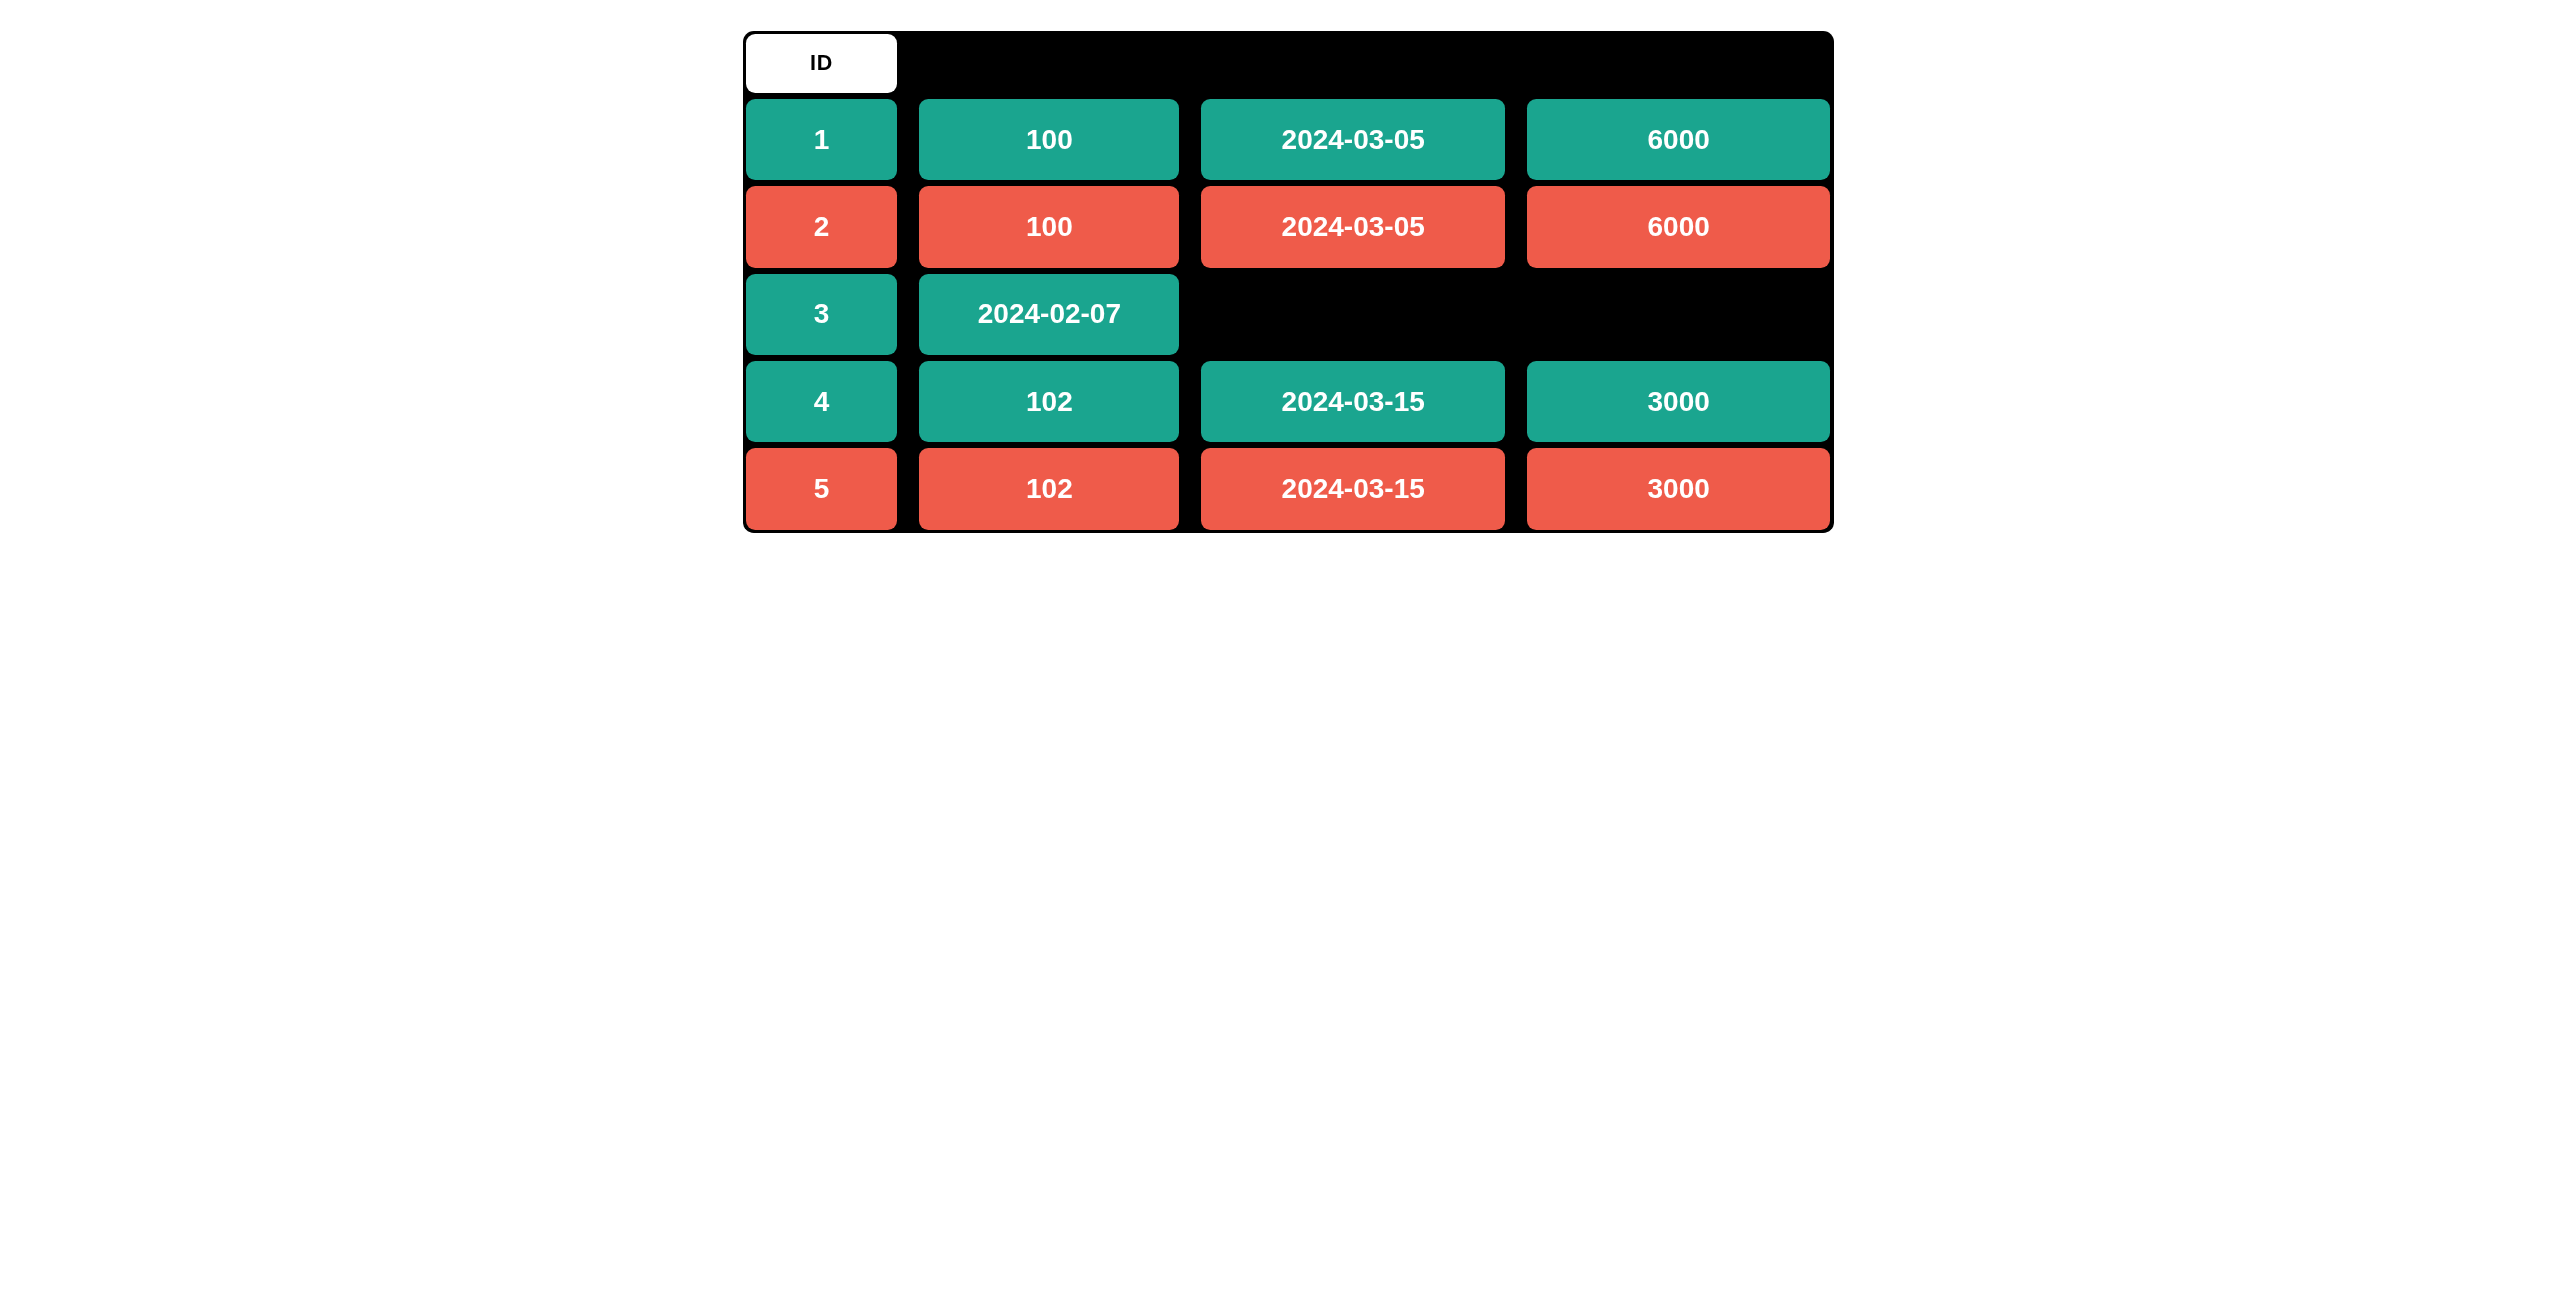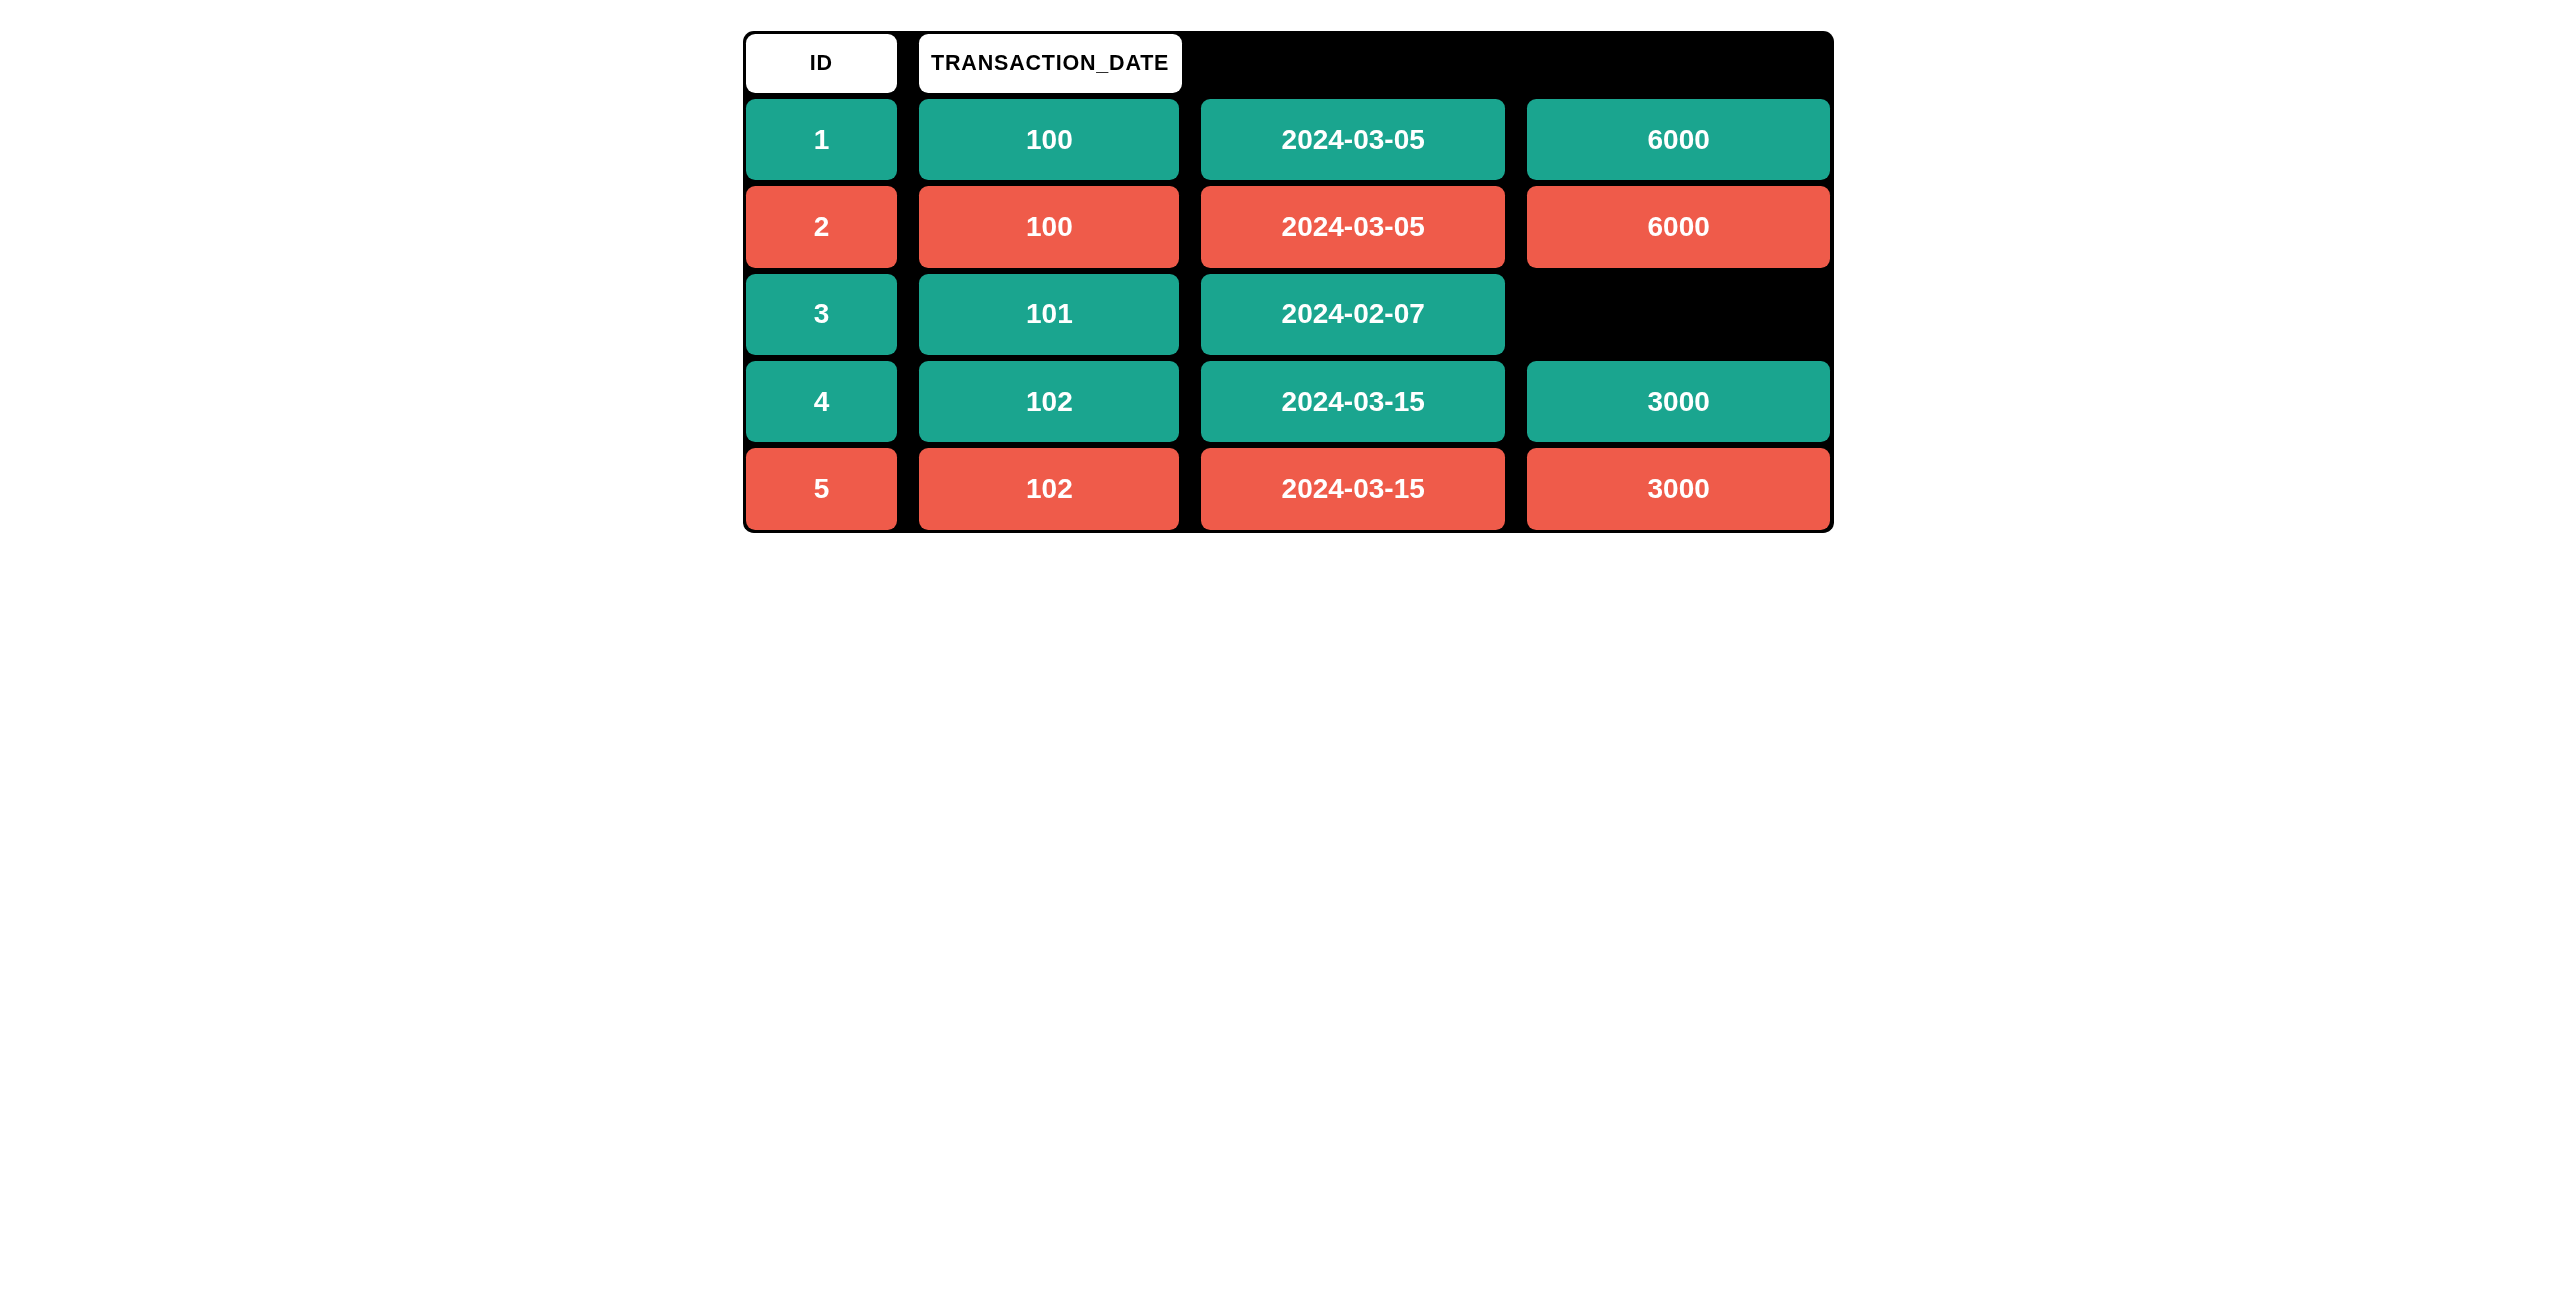--- a/index.html
+++ b/index.html
@@ -69,40 +69,38 @@
     }
   </style>
 </head>
 <body>
 
 <div class="table-container">
   <div class="table">
 
     <div class="row">
       <div class="cell header-cell">ID</div>
-      <div class="cell header-cell">TRANSACTION_DATE</div>
     </div>
 
     <div class="row">
       <div class="cell data-cell teal">1</div>
       <div class="cell data-cell teal">100</div>
       <div class="cell data-cell teal">2024-03-05</div>
       <div class="cell data-cell teal">6000</div>
     </div>
 
     <div class="row">
       <div class="cell data-cell red">2</div>
       <div class="cell data-cell red">100</div>
       <div class="cell data-cell red">2024-03-05</div>
       <div class="cell data-cell red">6000</div>
     </div>
 
     <div class="row">
       <div class="cell data-cell teal">3</div>
-      <div class="cell data-cell teal">101</div>
       <div class="cell data-cell teal">2024-02-07</div>
     </div>
 
     <div class="row">
       <div class="cell data-cell teal">4</div>
       <div class="cell data-cell teal">102</div>
       <div class="cell data-cell teal">2024-03-15</div>
       <div class="cell data-cell teal">3000</div>
     </div>
 

